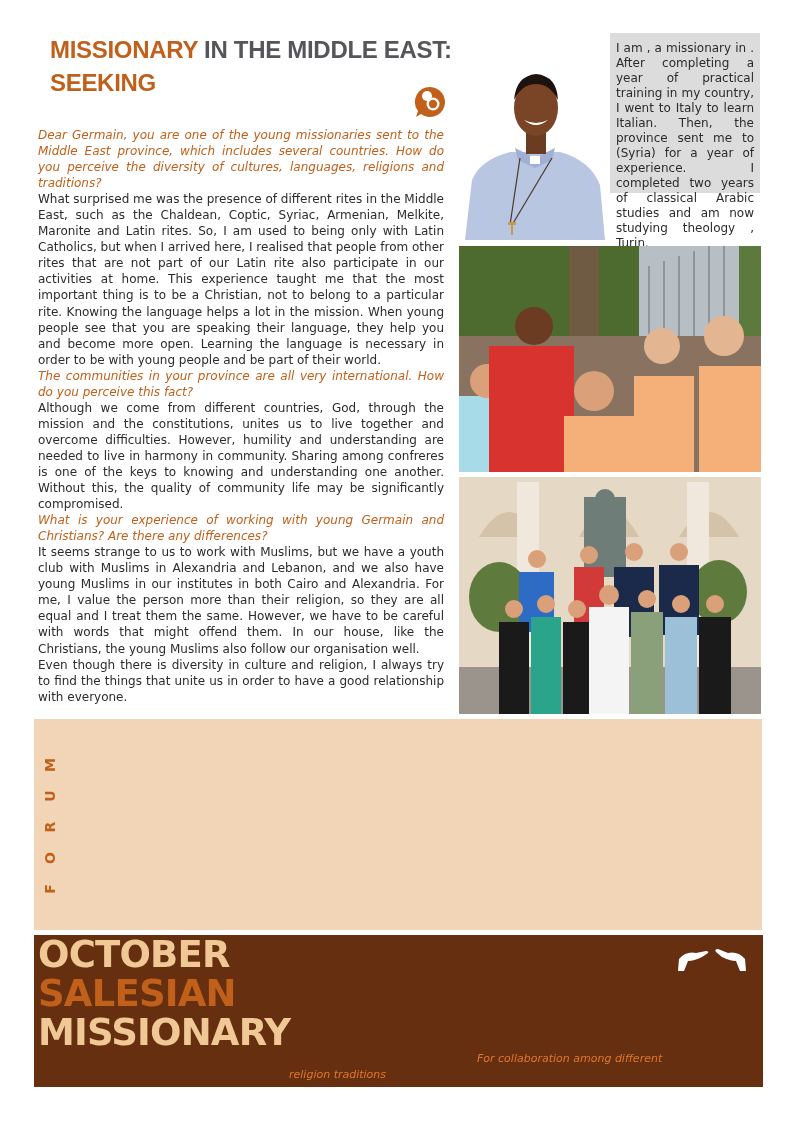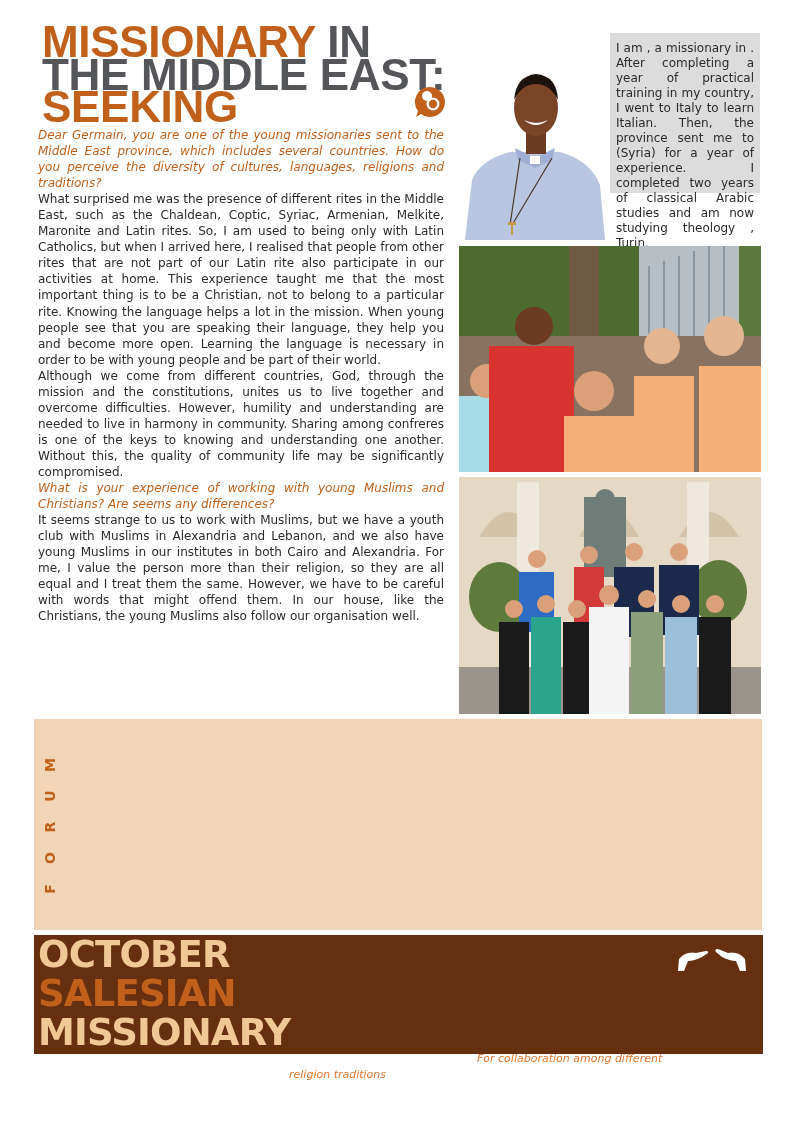--- a/index.html
+++ b/index.html
@@ -1,31 +1,31 @@
 <!DOCTYPE html>
 <html><head>
 <meta charset="utf-8">
 <style>
   html, body { margin:0; padding:0; background:#ffffff; }
   body { width:794px; height:1123px; position:relative; overflow:hidden; font-family:"DejaVu Sans", sans-serif; color:#2b2b2b; }
-  .title { position:absolute; left:38px; top:22px; width:420px; font-family:"Liberation Sans", sans-serif; font-weight:bold; font-size:44px; line-height:32.5px; letter-spacing:-0.3px; margin:4px; }
+  .title { position:absolute; left:38px; top:22px; width:420px; font-family:"Liberation Sans", sans-serif; font-weight:bold; font-size:24px; line-height:32.5px; letter-spacing:-0.3px; margin:12px; }
   .t-orange { color:#c0601a; }
   .t-grey { color:#555659; }
   .t-brown { color:#6a3310; }
   .title-icon { position:absolute; left:413px; top:85px; width:34px; height:34px; }
   .article { position:absolute; left:38px; top:127px; width:406px; font-size:12px; line-height:16.05px; text-align:justify; }
   .article p { margin:0; }
   .q { color:#c0601a; font-style:italic; }
   .photo { position:absolute; overflow:hidden; }
   .bio { position:absolute; left:610px; top:33px; width:150px; height:160px; background:#dcdcdc; box-sizing:border-box; padding:8px 6px 6px 6px; font-size:12px; line-height:15px; text-align:justify; color:#2b2b2b; }
   .forum { position:absolute; left:34px; top:719px; width:728px; height:211px; background:#f2d5b6; }
   .forum-label { position:absolute; left:6px; top:38px; width:20px; height:140px; }
   .forum-label span { position:absolute; left:0; width:20px; text-align:center; color:#c0601a; font-size:14px; font-weight:bold; transform:rotate(-90deg); font-family:"DejaVu Sans", sans-serif; }
   .chart-title { position:absolute; left:47px; top:8px; font-family:"DejaVu Sans", sans-serif; font-weight:bold; font-size:20.5px; color:#b5561a; letter-spacing:-0.3px; margin:0; }
-  .intention { position:absolute; left:34px; top:935px; width:729px; height:119px; background:#662f10; }
+  .intention { position:absolute; left:34px; top:935px; width:729px; height:152px; background:#662f10; }
   .int-line { position:absolute; left:4px; font-family:"DejaVu Sans", sans-serif; font-weight:bold; font-size:37px; line-height:38px; letter-spacing:-0.8px; }
   .int-light { color:#f0c896; }
   .int-orange { color:#c0601a; }
   .int-caption { position:absolute; font-style:italic; font-size:11px; color:#e0772e; }
   .hands { position:absolute; left:642px; top:8px; width:72px; height:30px; }
 </style>
 </head>
 <body>
 
 <h1 class="title">
@@ -34,23 +34,25 @@
 <svg class="title-icon" viewBox="0 0 34 34">
   <path d="M17 2 A15 15 0 1 1 8 29 L3 32 L5 26 A15 15 0 0 1 17 2 Z" fill="#c0601a"></path>
   <circle cx="14" cy="11" r="5" fill="#ffffff"></circle>
   <circle cx="20" cy="19" r="6.5" fill="#ffffff"></circle>
   <circle cx="20" cy="19" r="4.2" fill="#c0601a"></circle>
 </svg>
 
 <div class="article">
   <p class="q">Dear Germain, you are one of the young missionaries sent to the Middle East province, which includes several countries. How do you perceive the diversity of cultures, languages, religions and traditions?</p>
   <p>What surprised me was the presence of different rites in the Middle East, such as the Chaldean, Coptic, Syriac, Armenian, Melkite, Maronite and Latin rites. So, I am used to being only with Latin Catholics, but when I arrived here, I realised that people from other rites that are not part of our Latin rite also participate in our activities at home. This experience taught me that the most important thing is to be a Christian, not to belong to a particular rite. Knowing the language helps a lot in the mission. When young people see that you are speaking their language, they help you and become more open. Learning the language is necessary in order to be with young people and be part of their world.</p>
+  <p class="q">The communities in your province are all very international. How do you perceive this fact?</p>
   <p>Although we come from different countries, God, through the mission and the constitutions, unites us to live together and overcome difficulties. However, humility and understanding are needed to live in harmony in community. Sharing among confreres is one of the keys to knowing and understanding one another. Without this, the quality of community life may be significantly compromised.</p>
-  <p class="q">What is your experience of working with young Muslims and Christians? Are seems any differences?</p>
+  <p class="q">What is your experience of working with young Germain and Christians? Are there any differences?</p>
   <p>It seems strange to us to work with Muslims, but we have a youth club with Muslims in Alexandria and Lebanon, and we also have young Muslims in our institutes in both Cairo and Alexandria. For me, I value the person more than their religion, so they are all equal and I treat them the same. However, we have to be careful with words that might offend them. In our house, like the Christians, the young Muslims also follow our organisation well.</p>
+  <p>Even though there is diversity in culture and religion, I always try to find the things that unite us in order to have a good relationship with everyone.</p>
 </div>
 
 <div class="photo" style="left:460px; top:60px; width:150px; height:180px;">
   <svg width="150" height="180" viewBox="0 0 150 180">
     <rect width="150" height="180" fill="#ffffff"></rect>
     <path d="M5 180 L12 120 Q20 100 50 92 L100 92 Q130 100 140 125 L145 180 Z" fill="#b9c6e2"></path>
     <path d="M55 88 L75 98 L95 88 L92 100 L75 108 L58 100 Z" fill="#9fb0d4"></path>
     <rect x="70" y="96" width="10" height="8" fill="#ffffff"></rect>
     <rect x="66" y="72" width="20" height="22" fill="#6b3c22"></rect>
     <ellipse cx="76" cy="48" rx="22" ry="28" fill="#7a4526"></ellipse>

